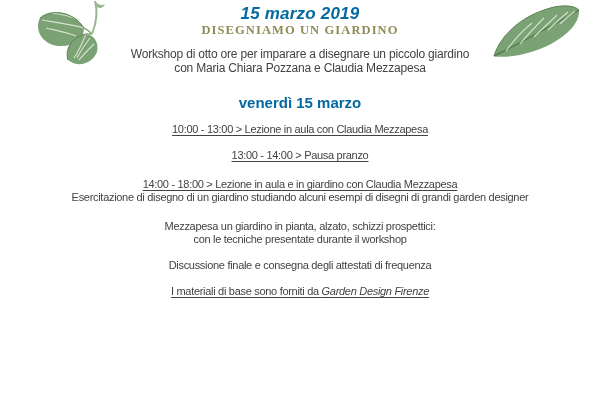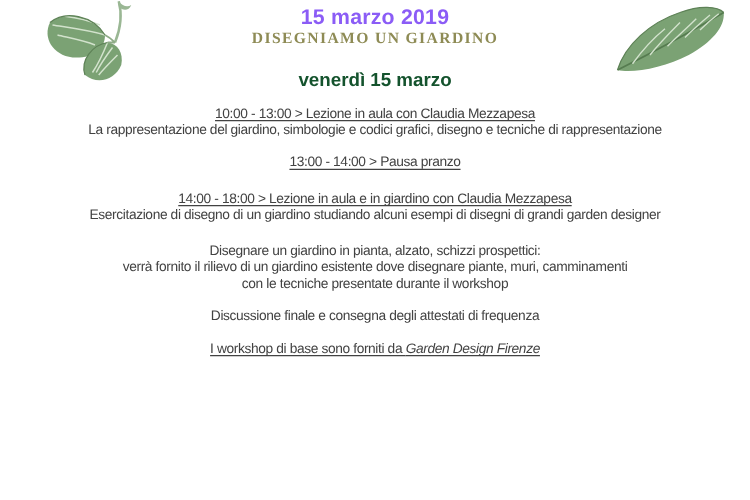--- a/index.html
+++ b/index.html
@@ -15,42 +15,42 @@
   .leaf-left  { left: 30px; top: 0; }
   .leaf-right { left: 490px; top: 2px; }
   .content {
     position: absolute; inset: 0;
     display: flex; flex-direction: column; align-items: center;
     text-align: center;
   }
   .line { white-space: nowrap; }
   .date-top {
     margin-top: 4px;
-    font-size: 17px; font-weight: 700; color: #8b5cf6;
-    line-height: 20px; letter-spacing: 0.2px;
+    font-size: 17px; font-weight: 700; color: #0369a1;
+    line-height: 20px; letter-spacing: 0.2px; font-style: italic;
   }
   .title {
     margin-top: 4px;
     font-family: "Liberation Serif", serif;
     font-size: 29px; font-weight: 700; color: #8e8b55;
     line-height: 30px; letter-spacing: 0.5px;
   }
   .subtitle {
     font-family: "Liberation Serif", serif;
     font-size: 12.5px; font-weight: 700; color: #8e8b55;
     line-height: 13px; letter-spacing: 1.1px;
   }
   .intro {
     margin-top: 11px;
     font-size: 12px; color: #424242; line-height: 13.5px;
     letter-spacing: -0.2px;
   }
   .day-heading {
     margin-top: 19px;
-    font-size: 15px; font-weight: 700; color: #14532d;
+    font-size: 15px; font-weight: 700; color: #0369a1;
     line-height: 17px;
   }
   .body-txt {
     font-size: 11px; color: #424242; line-height: 13px;
     letter-spacing: -0.3px;
   }
   .u { text-decoration: underline; text-underline-offset: 2px; text-decoration-thickness: 1px; }
   .sched-1 { margin-top: 15px; }
   .sched-2 { margin-top: 12px; }
   .sched-3 { margin-top: 13px; }
@@ -83,44 +83,46 @@
     <path d="M16,49 C24,38 32,29 42,21 M30,42 C38,32 46,24 54,16 M44,35 C52,27 60,20 67,13 M58,28 C65,21 72,15 78,10 M70,22 C76,16 81,12 85,9" fill="none" stroke="#d2e2cc" stroke-width="1.1"></path>
     <path d="M4,54 C10,34 30,16 54,8 C70,2 84,3 89,8" fill="none" stroke="#5e8257" stroke-width="1"></path>
   </svg>
 
   <div class="content">
 
     <div class="date-top line">15 marzo 2019</div>
 
     <div class="subtitle line">DISEGNIAMO UN GIARDINO</div>
 
+    <div class="intro">
+      <div class="line">Workshop di otto ore per imparare a disegnare un piccolo giardino</div>
+      <div class="line">con Maria Chiara Pozzana e Claudia Mezzapesa</div>
+    </div>
 
     <div class="day-heading line">venerdì 15 marzo</div>
 
 
     <div class="body-txt sched-2">
       <div class="line u">10:00 - 13:00 &gt; Lezione in aula con Claudia Mezzapesa</div>
-      <div class="line">La rappresentazione del giardino, simbologie e codici grafici, disegno e tecniche di rappresentazione</div>
     </div>
 
     <div class="body-txt sched-3">
       <div class="line u">13:00 - 14:00 &gt; Pausa pranzo</div>
     </div>
 
     <div class="body-txt sched-4">
       <div class="line u">14:00 - 18:00 &gt; Lezione in aula e in giardino con Claudia Mezzapesa</div>
       <div class="line">Esercitazione di disegno di un giardino studiando alcuni esempi di disegni di grandi garden designer</div>
     </div>
 
     <div class="body-txt exercise">
-      <div class="line">Disegnare un giardino in pianta, alzato, schizzi prospettici:</div>
-      <div class="line">verrà fornito il rilievo di un giardino esistente dove disegnare piante, muri, camminamenti</div>
+      <div class="line">Mezzapesa un giardino in pianta, alzato, schizzi prospettici:</div>
       <div class="line">con le tecniche presentate durante il workshop</div>
     </div>
 
     <div class="body-txt closing line">Discussione finale e consegna degli attestati di frequenza</div>
 
     <div class="body-txt materials line u">
-      <span>I workshop di base sono forniti da </span><span class="brand">Garden Design Firenze</span>
+      <span>I materiali di base sono forniti da </span><span class="brand">Garden Design Firenze</span>
     </div>
 
   </div>
 </div>
 
 </body></html>

